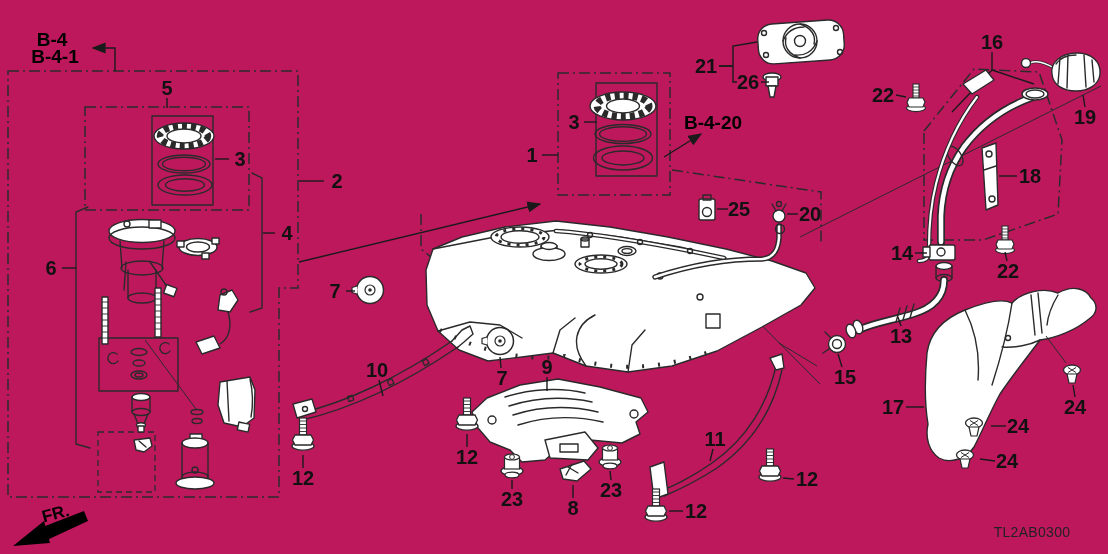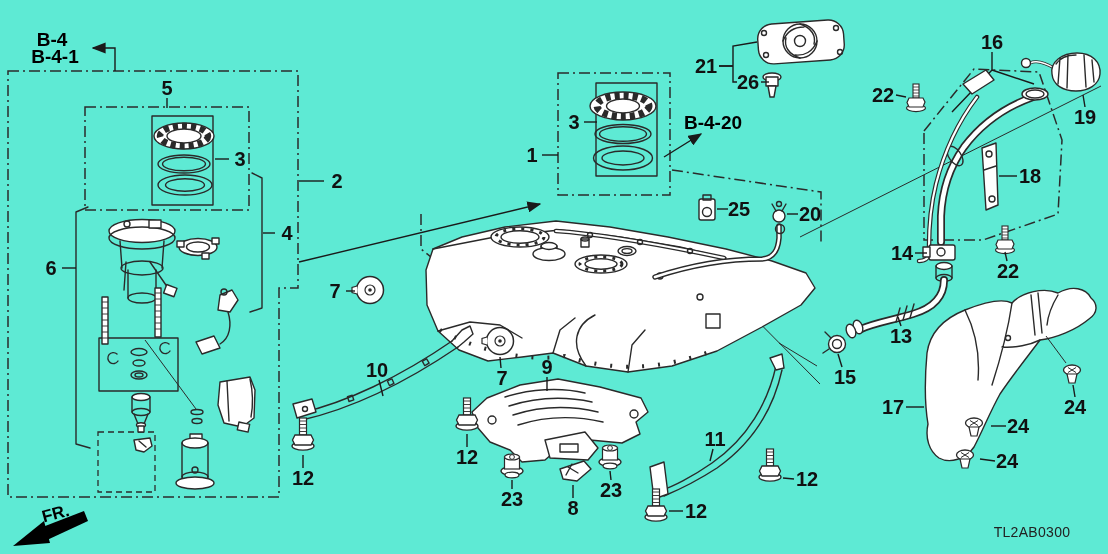--- a/index.html
+++ b/index.html
@@ -1,16 +1,16 @@
 <!DOCTYPE html>
 <html><head>
 <meta charset="utf-8">
 <style>
   html,body{margin:0;padding:0;background:#ffffff;}
-  .stage{position:relative;width:1108px;height:554px;background:#5eead4;overflow:hidden;
+  .stage{position:relative;width:1108px;height:554px;background:#be185d;overflow:hidden;
          font-family:"Liberation Sans",sans-serif;}
   svg{position:absolute;left:0;top:0;}
   .art{stroke:#2a2a2a;fill:none;stroke-width:1.4;stroke-linejoin:round;stroke-linecap:round;}
   .artw{stroke:#2a2a2a;fill:#ffffff;stroke-width:1.4;stroke-linejoin:round;}
   .thin{stroke:#2a2a2a;fill:none;stroke-width:1;}
   .dashdot{stroke:#2b2b2b;fill:none;stroke-width:1.5;stroke-dasharray:11 4 2 4;}
   .dashed{stroke:#2b2b2b;fill:none;stroke-width:1.3;stroke-dasharray:6 4;}
   .tube-o{stroke:#2a2a2a;fill:none;stroke-linecap:round;}
   .tube-i{stroke:#ffffff;fill:none;stroke-linecap:round;}
   .leader{stroke:#1a1a1a;stroke-width:1.4;fill:none;}

